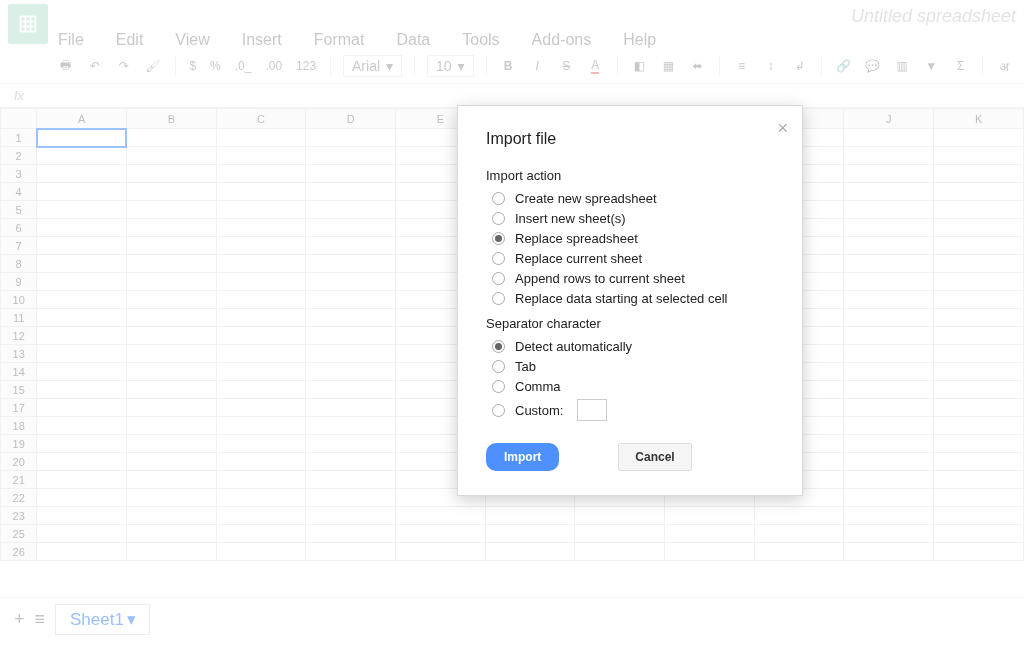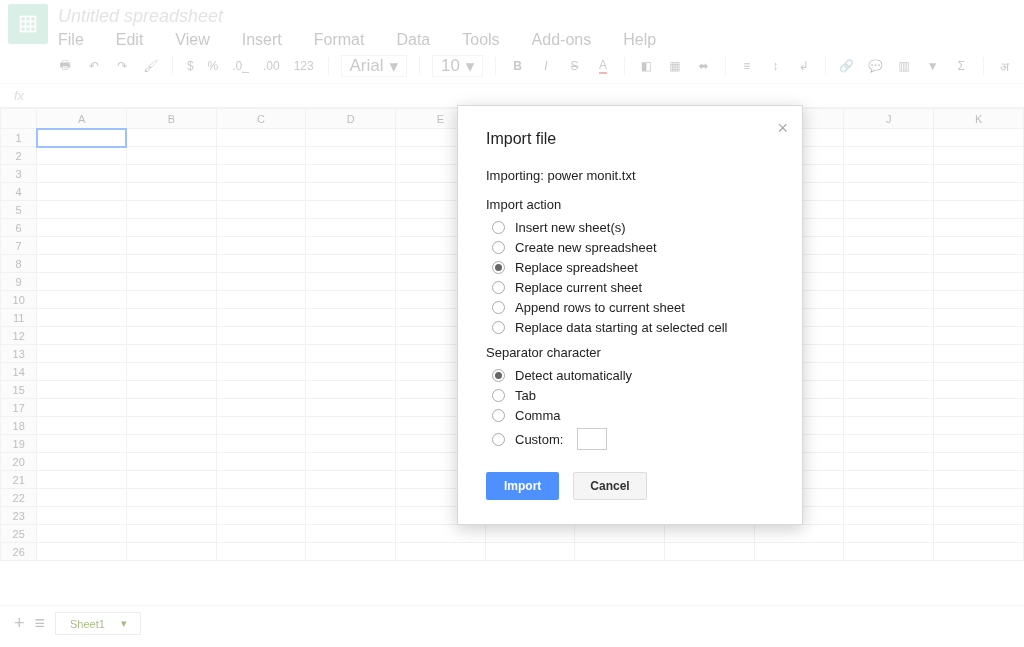--- a/index.html
+++ b/index.html
@@ -24,21 +24,21 @@
     width: 40px;
     height: 40px;
     background: #a5dbc4;
     border-radius: 2px;
     display: flex;
     align-items: center;
     justify-content: center;
     margin-right: 10px;
   }
   .logo svg { width: 20px; height: 20px; }
-  .title-menu { flex: 1; }
+  .title-menu { flex: 1; text-align: right; }
   .doc-title {
     font-size: 18px;
     color: #b9b9b9;
     font-style: italic;
     padding: 2px 0 4px 0;
   }
   .menu-bar { display: flex; gap: 32px; color: #777; font-size: 16px; }
   .menu-item { cursor: pointer; }
   
   .toolbar {
@@ -59,21 +59,21 @@
     color: #666;
   }
   .tool-sep { width:1px; height:18px; background:#ddd; margin:0 2px; }
   .tool-text { padding: 0 2px; }
   .font-box, .size-box {
     border: 1px solid #ddd;
     height: 22px;
     display:flex; align-items:center;
     padding: 0 8px;
     gap:6px;
-    font-size: 17px;
+    font-size: 14px;
     color:#666;
   }
   
   .formula-bar {
     display:flex;
     align-items:center;
     border-bottom:1px solid #e0e0e0;
     height:24px;
     padding-left:14px;
     opacity:0.4;
@@ -124,25 +124,25 @@
     display:flex;
     align-items:center;
     gap:10px;
     padding:6px 14px;
     border-top:1px solid #eee;
     opacity:0.5;
   }
   .sheet-tab {
     border:1px solid #ddd;
     padding:4px 14px;
-    font-size:11px;
-    color:#4d7c0f;
+    font-size:17px;
+    color:#3b82f6;
     display:flex;
     align-items:center;
-    gap:16px;
+    gap:3px;
     background:#fff;
   }
   .plus-btn, .all-sheets-btn {
     color:#888;
     font-size:18px;
   }
   
   .dialog {
     position: absolute;
     left: 457px;
@@ -204,32 +204,33 @@
     gap:14px;
     margin-top:22px;
   }
   .btn-primary {
     background:#4d90fe;
     color:#fff;
     border:none;
     padding:7px 18px;
     font-size:12px;
     font-weight:bold;
-    border-radius:2px;
+    border-radius:10px;
     cursor:pointer;
   }
   .btn-secondary {
     background:#f5f5f5;
     color:#333;
     border:1px solid #ddd;
     padding:6px 16px;
     font-size:12px;
     font-weight:bold;
     border-radius:2px;
     cursor:pointer;
+    margin-left:45px;
   }
 </style>
 </head>
 <body>
 
 <div class="top-bar">
   <div class="logo">
     <svg viewBox="0 0 24 24">
         <rect x="3" y="3" width="18" height="18" fill="none" stroke="#fff" stroke-width="2"></rect>
         <line x1="3" y1="9" x2="21" y2="9" stroke="#fff" stroke-width="2"></line>
@@ -674,31 +675,30 @@
   <span class="all-sheets-btn">≡</span>
   <div class="sheet-tab">
     <span>Sheet1</span>
     <span>▾</span>
   </div>
 </div>
 
 <div class="dialog">
   <div class="dialog-close">×</div>
   <div class="dialog-title">Import file</div>
-  <div class="dialog-sub">Importing: power monit.txt</div>
 
   <div class="dialog-section-title">Import action</div>
   <div id="action-radios">
       <div class="radio-row">
         <span class="radio"></span>
+        <span>Create new spreadsheet</span>
+      </div>
+      <div class="radio-row">
+        <span class="radio"></span>
         <span>Insert new sheet(s)</span>
-      </div>
-      <div class="radio-row">
-        <span class="radio"></span>
-        <span>Create new spreadsheet</span>
       </div>
       <div class="radio-row">
         <span class="radio checked"></span>
         <span>Replace spreadsheet</span>
       </div>
       <div class="radio-row">
         <span class="radio"></span>
         <span>Replace current sheet</span>
       </div>
       <div class="radio-row">

